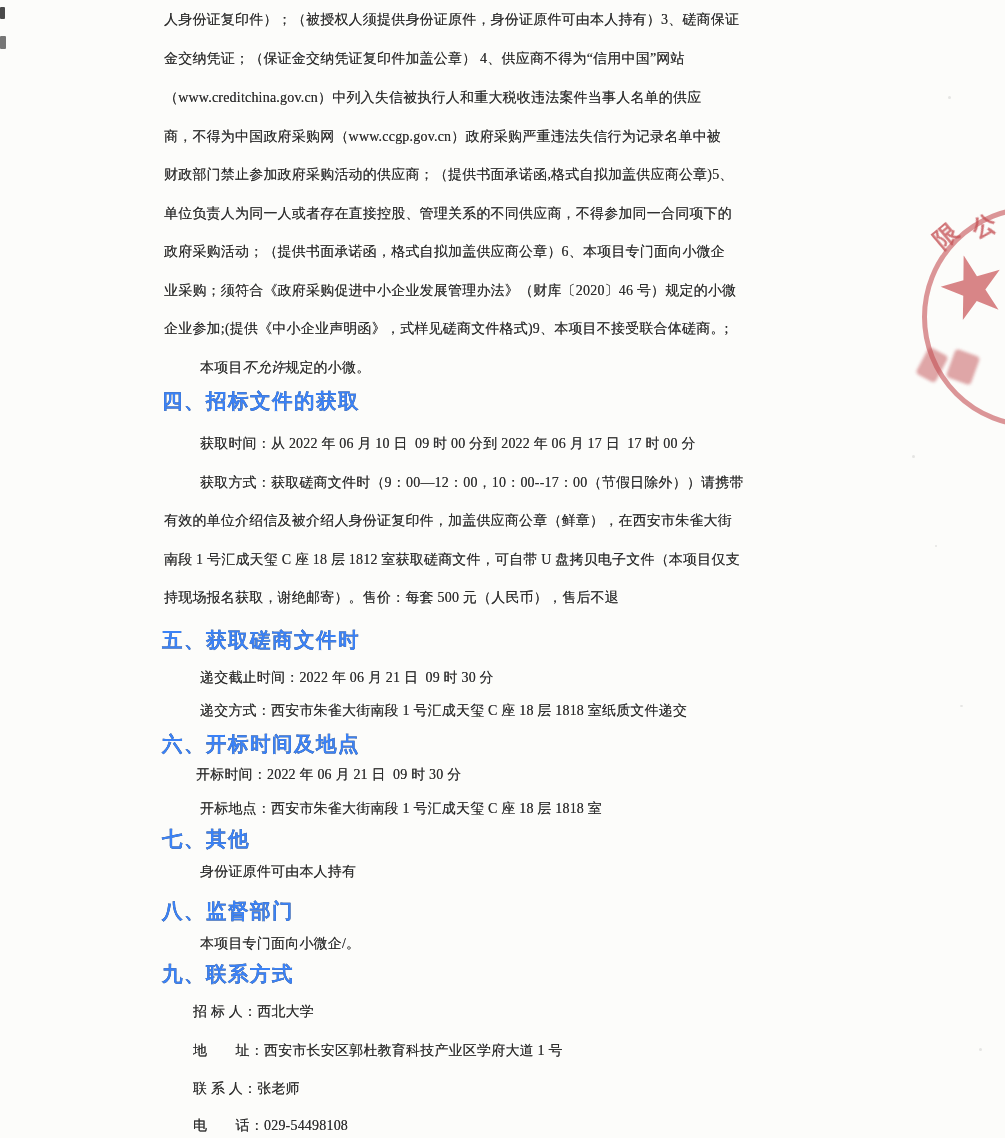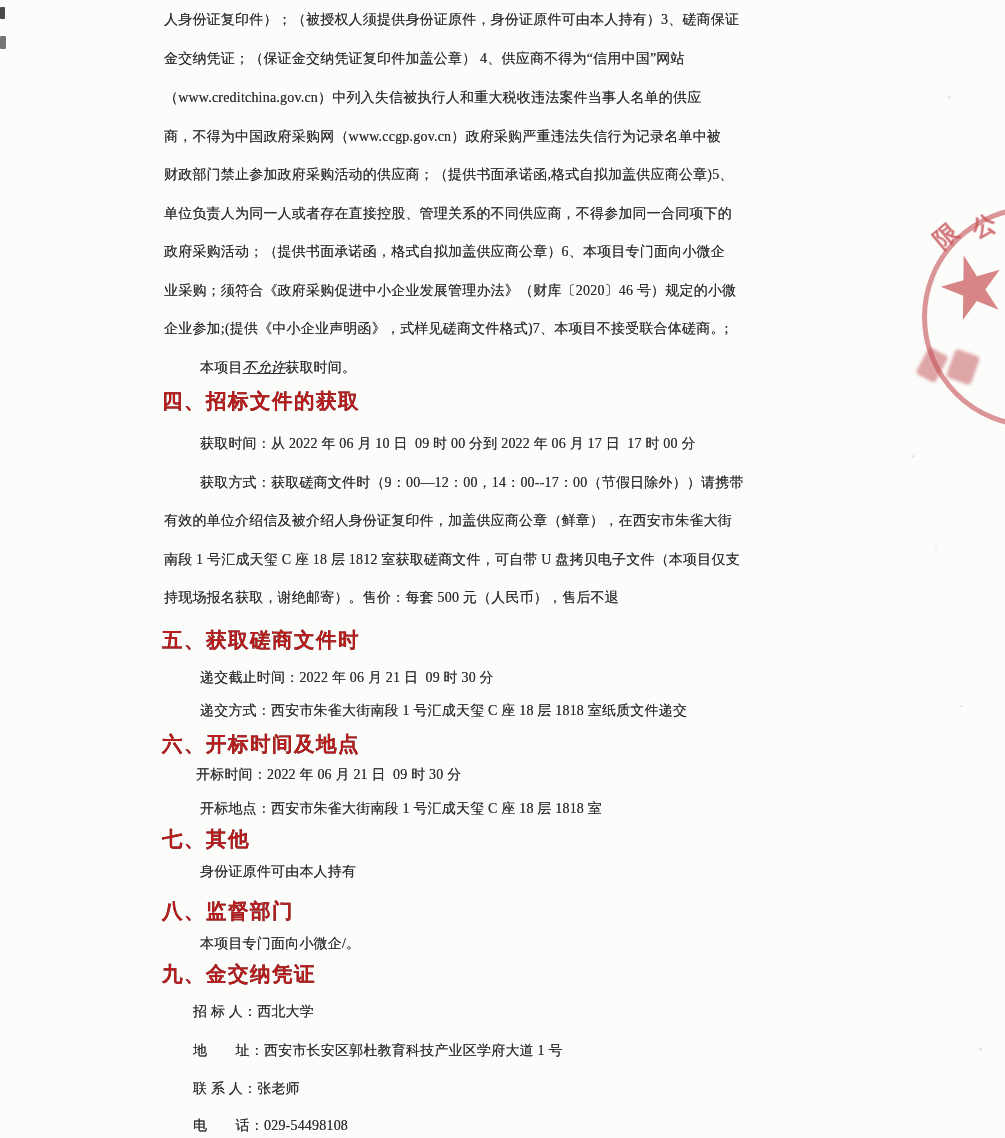--- a/index.html
+++ b/index.html
@@ -10,24 +10,24 @@
     color:#2e2e2e;
   }
   .ln {
     position:absolute; font-size:14px; line-height:24px;
     letter-spacing:0.2px; white-space:pre;
     text-shadow:0 0 0.5px rgba(45,45,45,0.75);
   }
   .hd {
     position:absolute; font-size:20.5px; line-height:26px; font-weight:bold;
     font-family:"Liberation Sans","DejaVu Sans",sans-serif;
-    letter-spacing:1.5px; color:#b91c1c;
+    letter-spacing:1.5px; color:#3b82f6;
     text-shadow:0 0 0.5px rgba(30,30,30,0.9);
   }
-  .em-seg { font-style:italic;text-decoration:underline; }
+  .em-seg { font-style:italic; }
   
   .seal-ring {
     position:absolute; left:922px; top:206px; width:212px; height:212px;
     border-radius:50%; border:5px solid rgba(198,86,90,0.62);
     filter:blur(0.7px);
   }
   .seal-star {
     position:absolute; left:941px; top:254px; width:64px; height:68px;
     background:rgba(202,88,90,0.72); filter:blur(0.6px);
     transform:rotate(-16deg);
@@ -49,45 +49,45 @@
 <body>
 
 <div class="ln" style="left:164px; top:8px">人身份证复印件）；（被授权人须提供身份证原件，身份证原件可由本人持有）3、磋商保证</div>
 <div class="ln" style="left:164px; top:47px">金交纳凭证；（保证金交纳凭证复印件加盖公章） 4、供应商不得为“信用中国”网站</div>
 <div class="ln" style="left:164px; top:86px">（www.creditchina.gov.cn）中列入失信被执行人和重大税收违法案件当事人名单的供应</div>
 <div class="ln" style="left:164px; top:125px">商，不得为中国政府采购网（www.ccgp.gov.cn）政府采购严重违法失信行为记录名单中被</div>
 <div class="ln" style="left:164px; top:163px">财政部门禁止参加政府采购活动的供应商；（提供书面承诺函,格式自拟加盖供应商公章)5、</div>
 <div class="ln" style="left:164px; top:202px">单位负责人为同一人或者存在直接控股、管理关系的不同供应商，不得参加同一合同项下的</div>
 <div class="ln" style="left:164px; top:240px">政府采购活动；（提供书面承诺函，格式自拟加盖供应商公章）6、本项目专门面向小微企</div>
 <div class="ln" style="left:164px; top:279px">业采购；须符合《政府采购促进中小企业发展管理办法》（财库〔2020〕46 号）规定的小微</div>
-<div class="ln" style="left:164px; top:317px">企业参加;(提供《中小企业声明函》，式样见磋商文件格式)7、本项目不接受联合体磋商。;</div>
-<div class="ln" style="left:200px; top:356px"><span>本项目</span><span class="em-seg">不允许</span><span>获取时间。</span></div>
+<div class="ln" style="left:164px; top:317px">企业参加;(提供《中小企业声明函》，式样见磋商文件格式)9、本项目不接受联合体磋商。;</div>
+<div class="ln" style="left:200px; top:356px"><span>本项目</span><span class="em-seg">不允许</span><span>规定的小微。</span></div>
 
 <div class="hd" style="left:162px; top:388px">四、招标文件的获取</div>
 <div class="ln" style="left:200px; top:432px">获取时间：从 2022 年 06 月 10 日  09 时 00 分到 2022 年 06 月 17 日  17 时 00 分</div>
-<div class="ln" style="left:200px; top:471px">获取方式：获取磋商文件时（9：00—12：00，14：00--17：00（节假日除外））请携带</div>
+<div class="ln" style="left:200px; top:471px">获取方式：获取磋商文件时（9：00—12：00，10：00--17：00（节假日除外））请携带</div>
 <div class="ln" style="left:164px; top:509px">有效的单位介绍信及被介绍人身份证复印件，加盖供应商公章（鲜章），在西安市朱雀大街</div>
 <div class="ln" style="left:164px; top:548px">南段 1 号汇成天玺 C 座 18 层 1812 室获取磋商文件，可自带 U 盘拷贝电子文件（本项目仅支</div>
 <div class="ln" style="left:164px; top:586px">持现场报名获取，谢绝邮寄）。售价：每套 500 元（人民币），售后不退</div>
 
 <div class="hd" style="left:162px; top:627px">五、获取磋商文件时</div>
 <div class="ln" style="left:200px; top:666px">递交截止时间：2022 年 06 月 21 日  09 时 30 分</div>
 <div class="ln" style="left:200px; top:699px">递交方式：西安市朱雀大街南段 1 号汇成天玺 C 座 18 层 1818 室纸质文件递交</div>
 
 <div class="hd" style="left:162px; top:731px">六、开标时间及地点</div>
 <div class="ln" style="left:196px; top:763px">开标时间：2022 年 06 月 21 日  09 时 30 分</div>
 <div class="ln" style="left:200px; top:797px">开标地点：西安市朱雀大街南段 1 号汇成天玺 C 座 18 层 1818 室</div>
 
 <div class="hd" style="left:162px; top:826px">七、其他</div>
 <div class="ln" style="left:200px; top:860px">身份证原件可由本人持有</div>
 
 <div class="hd" style="left:162px; top:898px">八、监督部门</div>
 <div class="ln" style="left:200px; top:932px">本项目专门面向小微企/。</div>
 
-<div class="hd" style="left:162px; top:961px">九、金交纳凭证</div>
+<div class="hd" style="left:162px; top:961px">九、联系方式</div>
 <div class="ln" style="left:193px; top:1000px">招 标 人：西北大学</div>
 <div class="ln" style="left:193px; top:1039px">地　　址：西安市长安区郭杜教育科技产业区学府大道 1 号</div>
 <div class="ln" style="left:193px; top:1077px">联 系 人：张老师</div>
 <div class="ln" style="left:193px; top:1114px">电　　话：029-54498108</div>
 
 <div>
   <div class="seal-ring"></div>
   <div class="seal-star"></div>
   <div class="seal-ch" style="left:934px; top:220px; transform:rotate(-40deg)">限</div>
   <div class="seal-ch" style="left:972px; top:210px; transform:rotate(-22deg)">公</div>

